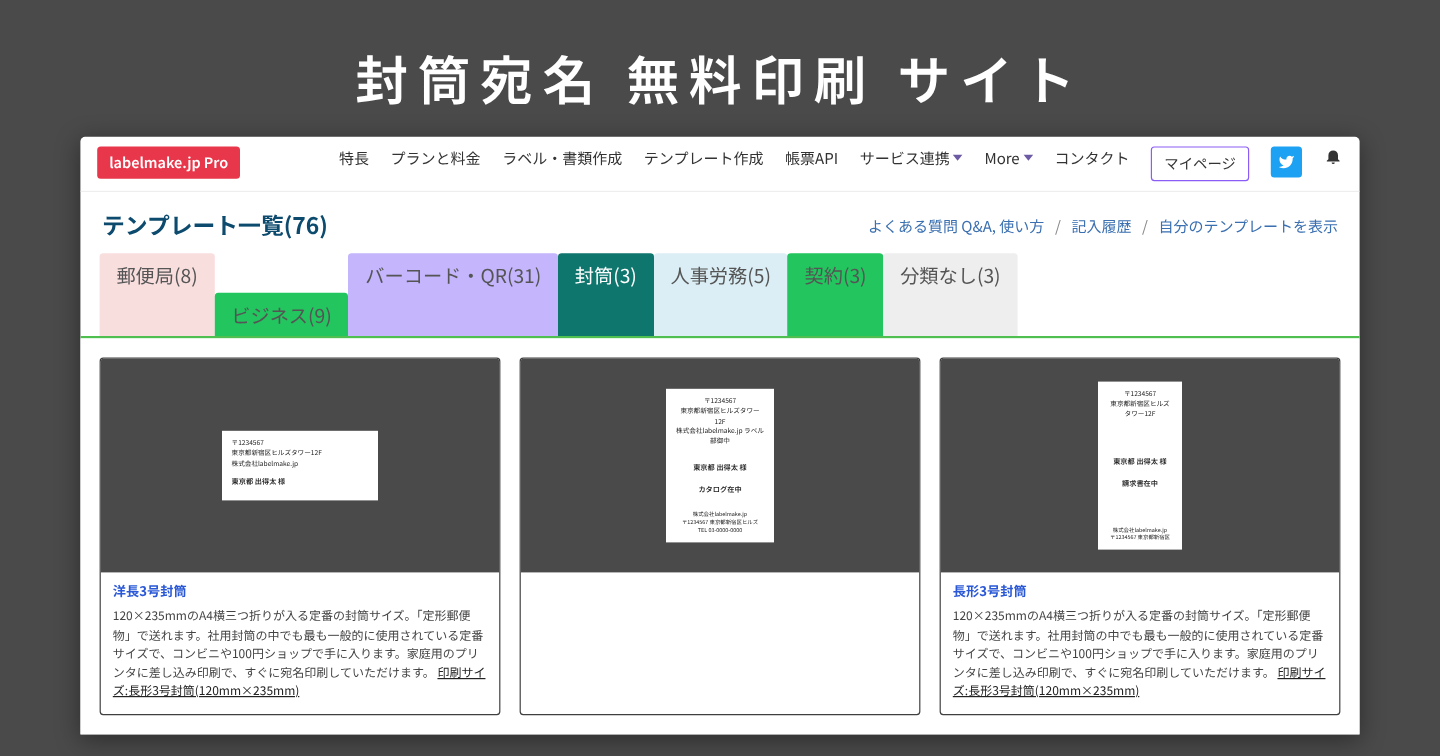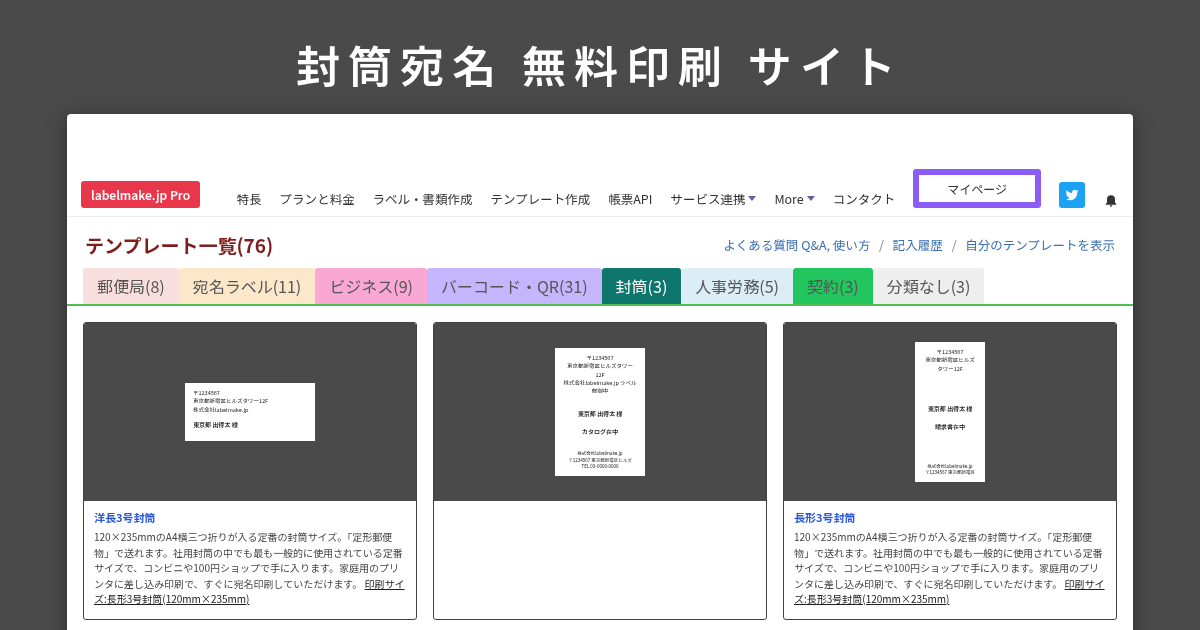--- a/index.html
+++ b/index.html
@@ -21,21 +21,21 @@
   .window {
     background: #fff;
     margin: 0 auto;
     width: 1066px;
     border-radius: 4px 4px 0 0;
     box-shadow: 0 4px 20px rgba(0,0,0,0.4);
     overflow: hidden;
   }
   .navbar {
     display: flex;
-    align-items: flex-end;
+    align-items: flex-start;
     padding: 8px 14px;
     border-bottom: 1px solid #eee;
     font-size: 12.5px;
     gap: 18px;
   }
   .logo-badge {
     background: #e8374a;
     color: #fff;
     padding: 5px 10px;
     border-radius: 3px;
@@ -45,45 +45,44 @@
   .nav-spacer { flex: 1; }
   .nav-link { color: #333; cursor: pointer; }
   .nav-more { color: #333; display: flex; align-items: center; gap: 3px; }
   .chev {
     width: 0; height: 0;
     border-left: 4px solid transparent;
     border-right: 4px solid transparent;
     border-top: 5px solid #6c5aa5;
   }
   .btn-outline {
-    border: 6px solid #8b5cf6;
-    padding: 5px 28px;
+    border: 1px solid #8b5cf6;
+    padding: 5px 10px;
     border-radius: 3px;
     font-size: 12px;
     color: #333;
-    margin-top: 47px;
   }
   .btn-twitter {
     background: #1da1f2;
     width: 26px; height: 26px;
     border-radius: 3px;
     display: flex; align-items: center; justify-content: center;
   }
   .btn-twitter svg { width: 14px; height: 14px; fill: #fff; }
   .bell { width: 16px; height: 16px; fill: #333; }
 
   .page-head {
     display: flex;
     align-items: center;
     padding: 14px 18px 10px;
   }
   .page-title {
     font-size: 19px;
     font-weight: 700;
-    color: #7f1d1d;
+    color: #0c4a6e;
   }
   .page-links {
     margin-left: auto;
     font-size: 12.5px;
     color: #3a6fb0;
   }
   .page-links .sep { color: #888; margin: 0 6px; }
 
   .tabs {
     display: flex;
@@ -92,21 +91,21 @@
     font-size: 16px;
   }
   .tab {
     padding: 6px 14px;
     color: #555;
     border-radius: 3px 3px 0 0;
     cursor: pointer;
   }
   .tab.c1 { background: #f9dede; }
   .tab.c2 { background: #fde7cb; }
-  .tab.c3 { background: #f9a8d4; }
+  .tab.c3 { background: #22c55e; margin-top: 33px; }
   .tab.c4 { background: #c4b5fd; }
   .tab.c5 { background: #0f766e; color: #fff; }
   .tab.c6 { background: #dbeef5; }
   .tab.c7 { background: #22c55e; }
   .tab.c8 { background: #eee; }
 
   .cards {
     display: flex;
     gap: 16px;
     padding: 16px;
@@ -201,21 +200,20 @@
       <span>よくある質問 Q&amp;A, 使い方</span>
       <span class="sep">/</span>
       <span>記入履歴</span>
       <span class="sep">/</span>
       <span>自分のテンプレートを表示</span>
     </div>
   </div>
 
   <div class="tabs" id="tabs">
       <div class="tab c1">郵便局(8)</div>
-      <div class="tab c2">宛名ラベル(11)</div>
       <div class="tab c3">ビジネス(9)</div>
       <div class="tab c4">バーコード・QR(31)</div>
       <div class="tab c5">封筒(3)</div>
       <div class="tab c6">人事労務(5)</div>
       <div class="tab c7">契約(3)</div>
       <div class="tab c8">分類なし(3)</div>
     </div>
 
   <div class="cards" id="cards">
       <div class="card">

